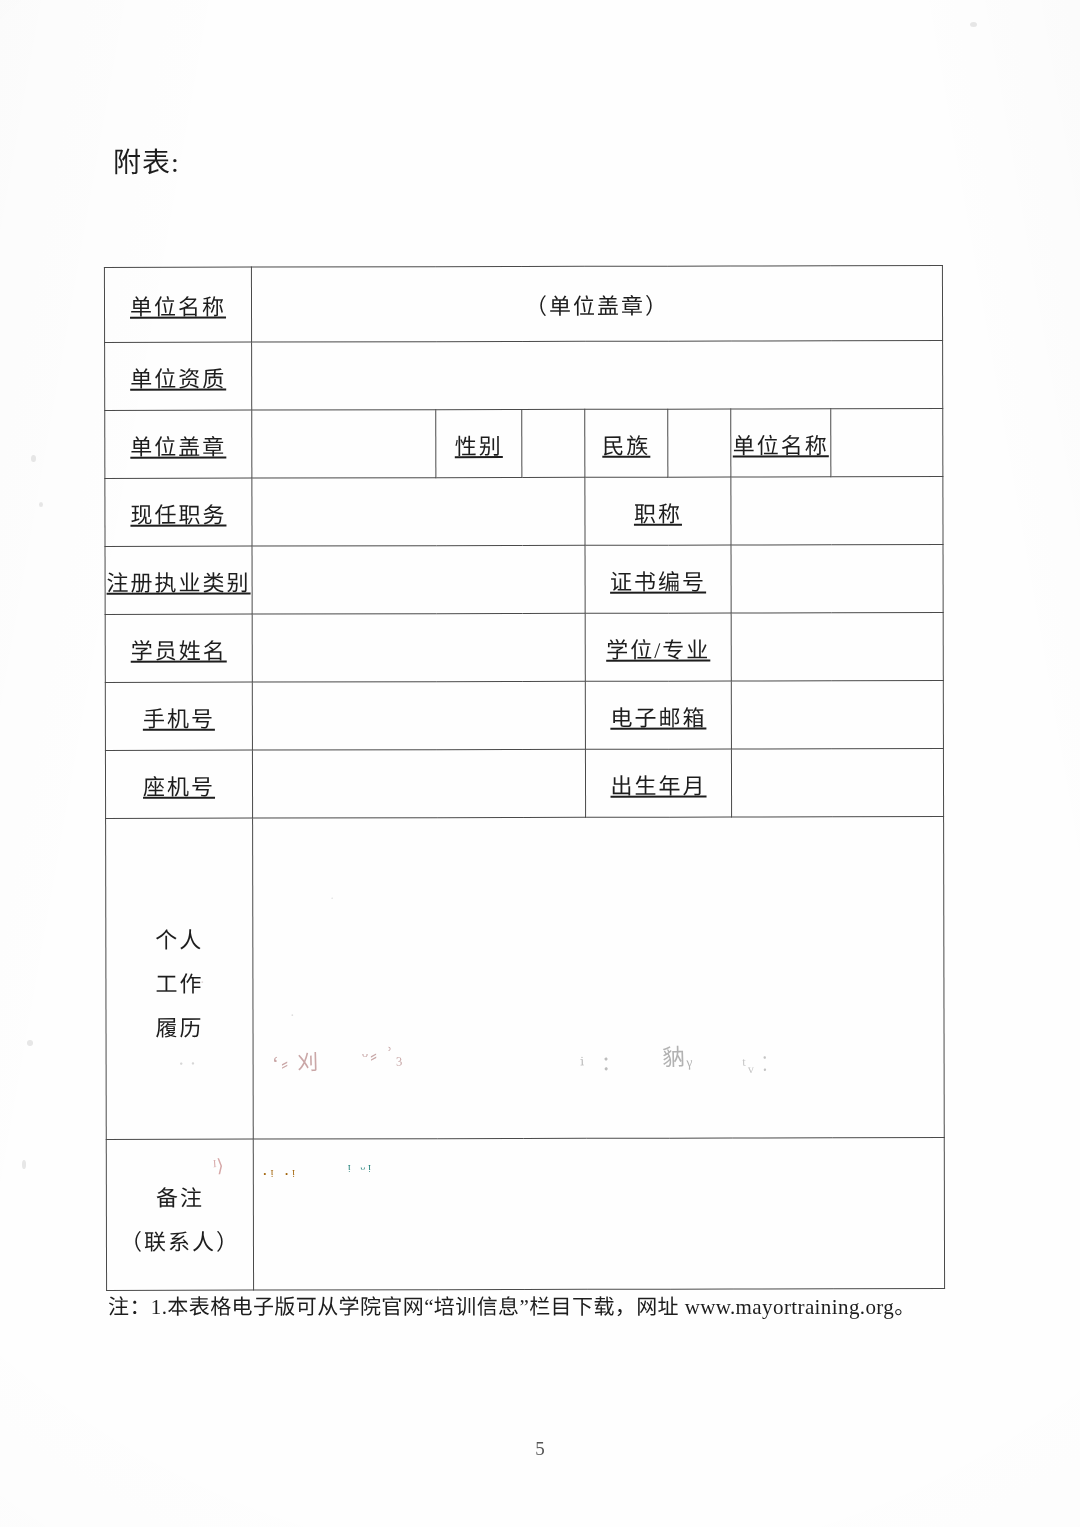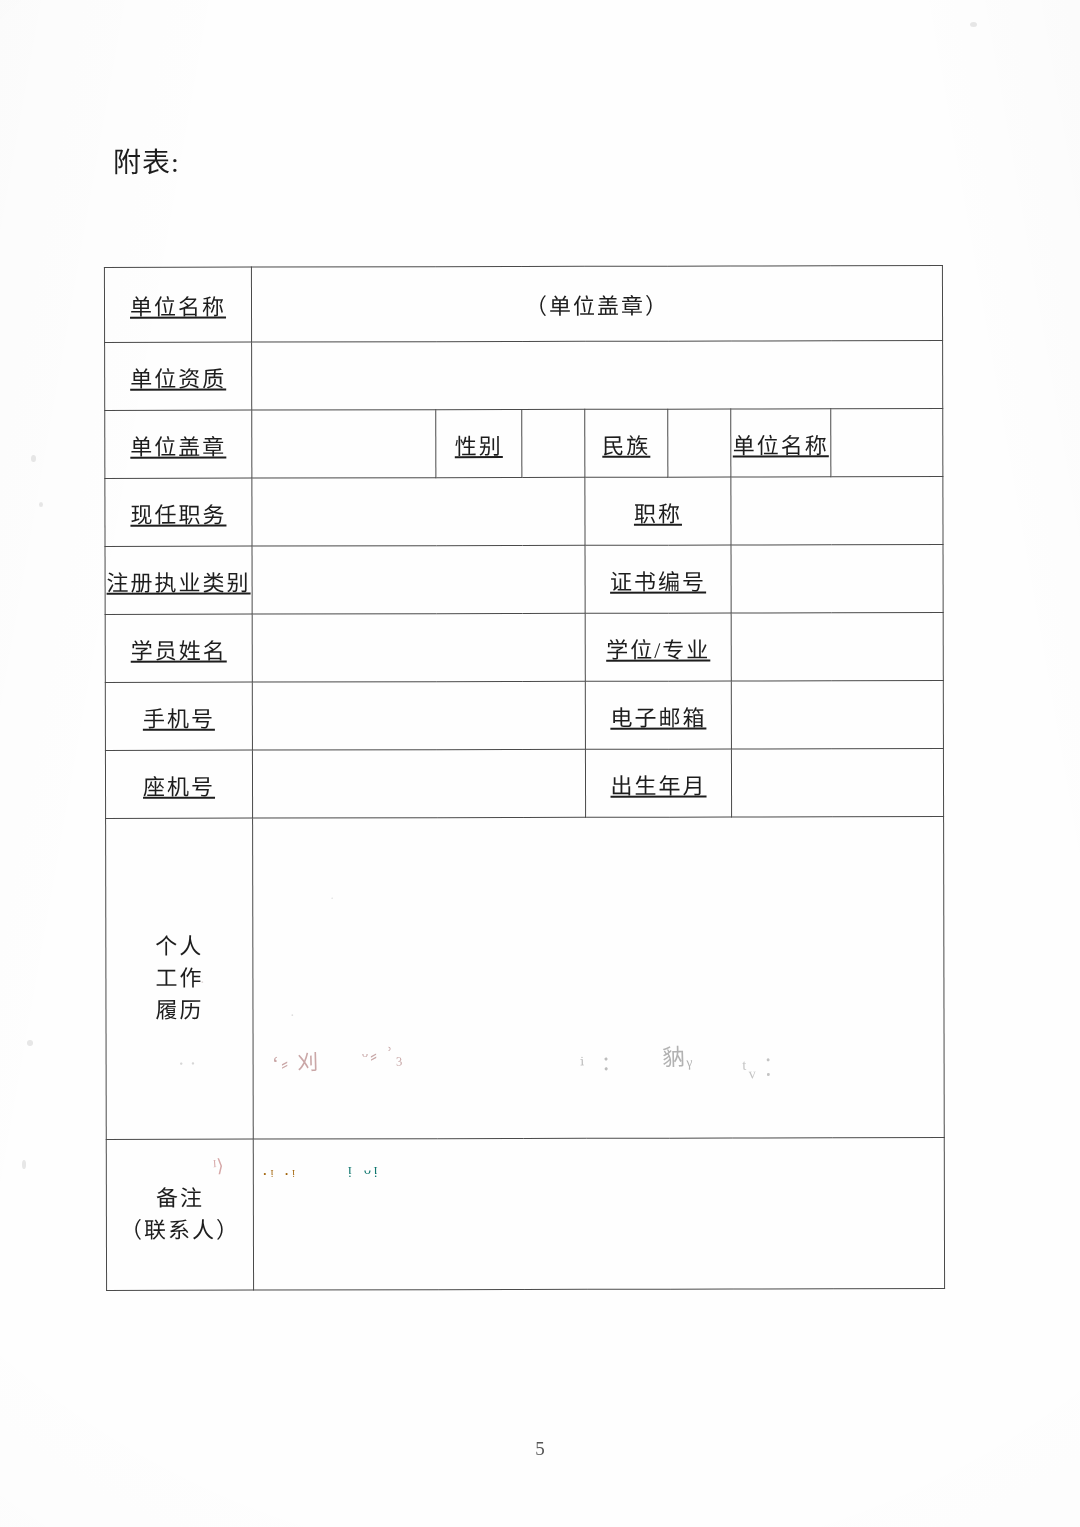--- a/index.html
+++ b/index.html
@@ -91,21 +91,21 @@
     padding-right: 14px;
     font-size: 22px;
     letter-spacing: 1px;
   }
 
   .tall-label {
     line-height: 1.45;
     font-size: 22px;
     letter-spacing: 3px;
   }
-  .tall-label span { display: block; }
+  .tall-label span { display: block; margin-top: 12px; }
 
   td.bio-row   { height: 320px; vertical-align: middle; }
   td.remark-row{ height: 150px; vertical-align: middle; }
 
   
   .ghost-layer {
     position: absolute;
     left: 0; top: 0;
     width: 1080px; height: 1527px;
     pointer-events: none;
@@ -245,25 +245,26 @@
 
     </tbody>
   </table>
 
   <div class="ghost-layer">
     <div class="ghost" style="left:178px; top:1052px; font-size:20px; color:#d6d6d6; transform:rotate(-1deg);">· ·</div>
     <div class="ghost" style="left:272px; top:1046px; font-size:21px; color:#caa7a7; transform:rotate(-1.5deg); letter-spacing:2px;">ʻ⸗ 刈</div>
     <div class="ghost" style="left:362px; top:1043px; font-size:21px; color:#c8a8a8; transform:rotate(-2deg); letter-spacing:2px;">ᵕ⸗ ʾ₃</div>
     <div class="ghost" style="left:580px; top:1048px; font-size:21px; color:#bdbdbd; transform:rotate(-1deg); letter-spacing:3px;">ⁱ ∶</div>
     <div class="ghost" style="left:662px; top:1038px; font-size:23px; color:#b2b2b2; transform:rotate(-1.5deg); letter-spacing:1px;">豽ᵧ</div>
-    <div class="ghost" style="left:742px; top:1050px; font-size:24px; color:#c3c3c3; transform:rotate(-1deg); letter-spacing:2px;">ᵗᵥ ⁚</div>
+    <div class="ghost" style="left:742px; top:1050px; font-size:20px; color:#c3c3c3; transform:rotate(-1deg); letter-spacing:2px;">ᵗᵥ ⁚</div>
     <div class="ghost" style="left:200px; top:975px;  font-size:14px; color:#e0dada;">·</div>
     <div class="ghost" style="left:290px; top:1008px; font-size:14px; color:#ddd;">·</div>
     <div class="ghost" style="left:213px; top:1155px; font-size:18px; color:#d6a8a8; transform:rotate(-4deg);">ᴵ⟩</div>
     <div class="ghost" style="left:262px; top:1165px; font-size:17px; color:#a16207; letter-spacing:3px;">·ᵎ ·ᵎ</div>
-    <div class="ghost" style="left:348px; top:1160px; font-size:24px; color:#0f766e; letter-spacing:3px;">ᵎ ᵕᵎ</div>
+    <div class="ghost" style="left:348px; top:1160px; font-size:16px; color:#0f766e; letter-spacing:3px;">ᵎ ᵕᵎ</div>
     <div class="ghost" style="left:330px; top:890px;  font-size:13px; color:#e2e2e2;">·</div>
   </div>
 
+  <div class="footnote">注：1.本表格电子版可从学院官网“培训信息”栏目下载，网址 www.mayortraining.org。</div>
 
   <div class="page-number">5</div>
 
 </div>
 
 </body></html>

